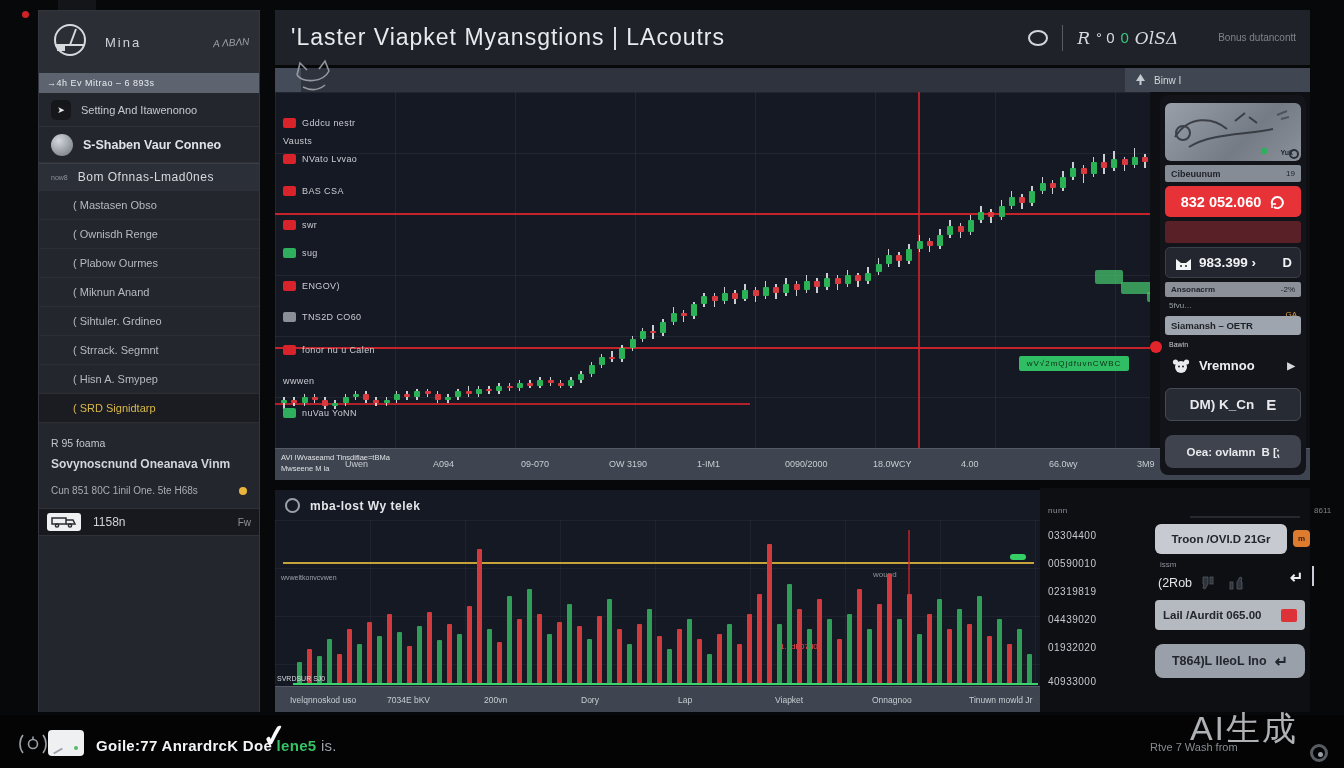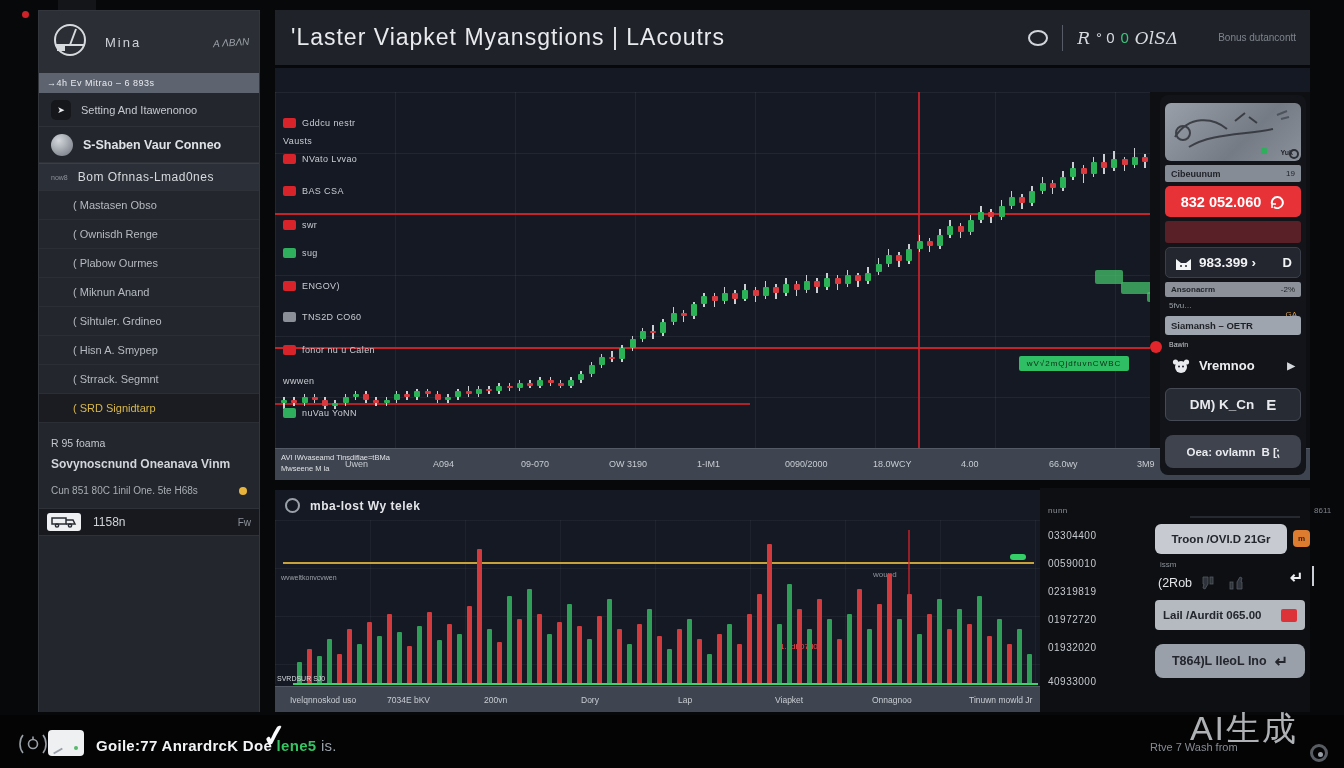--- a/index.html
+++ b/index.html
@@ -187,22 +187,22 @@
       <span class="sect-pre">now8</span>
       <span class="sect-label">Bom  Ofnnas-Lmad0nes</span>
     </div>
 
     <div class="menu">
         <div class="mitem">( Mastasen Obso</div>
         <div class="mitem">( Ownisdh Renge</div>
         <div class="mitem">( Plabow Ourmes</div>
         <div class="mitem">( Miknun Anand</div>
         <div class="mitem">( Sihtuler. Grdineo</div>
+        <div class="mitem">( Strrack. Segmnt</div>
         <div class="mitem">( Hisn A. Smypep</div>
-        <div class="mitem">( Strrack. Segmnt</div>
         <div class="mitem sel">( SRD Signidtarp</div>
       </div>
 
     <div class="info-block">
       <div class="info1">R 95  foama</div>
       <div class="info2">Sovynoscnund Oneanava Vinm</div>
       <div class="info3">
         <span>Cun 851 80C 1inil One. 5te H68s</span>
         <span class="yellow-dot"></span>
       </div>
@@ -232,20 +232,36 @@
         <span class="sr">R</span>
         <span>° 0</span>
         <span class="grn">0</span>
         <span class="sr">OlSΔ</span>
       </span>
       <span class="bonus">Bonus dutancontt</span>
     </div>
   </div>
 
   <div class="chart-panel">
+    <div class="chart-toolbar">
+      <div class="tb-left"></div>
+      <div class="tb-tab">
+        <svg width="11" height="12" viewBox="0 0 11 12">
+            <path d="M5.5 0 L10 7 H1 Z" fill="#c7cbd1"></path>
+            <rect x="4.5" y="7" width="2" height="4" fill="#c7cbd1"></rect>
+          </svg>
+        <span>Binw I</span>
+      </div>
+      <svg class="cat-doodle" width="46" height="38" viewBox="0 0 46 38" fill="none" stroke="#a6abb2" stroke-width="1.6">
+        <path d="M8 20 L11 8 L18 15"></path>
+          <path d="M30 14 L36 6 L40 16"></path>
+        <path d="M8 20 C14 28 34 28 40 16"></path>
+          <path d="M14 32 C22 36 30 35 36 30"></path>
+      </svg>
+    </div>
 
     <div class="plot">
       <div class="grid"></div>
       <div class="hline-red hl1"></div>
       <div class="hline-red hl2"></div>
       <div class="hline-red hl3"></div>
       <div class="vline-red"></div>
       <div style="position:absolute;inset:0;">
           <div class="wick" style="left: 8.2px; top: 305.2px; height: 11.6px;"></div>
           <div class="cbody up" style="left: 6px; top: 308.1px; height: 2.9px;"></div>
@@ -672,21 +688,21 @@
         </div>
     </div>
   </div>
 
   <div class="br-col"></div>
   <div id="byaxis">
       <div class="bylabel" style="top: 506px; font-size: 8px; color: rgb(141, 146, 154);">nunn</div>
       <div class="bylabel" style="top: 530px;">03304400</div>
       <div class="bylabel" style="top: 558px;">00590010</div>
       <div class="bylabel" style="top: 586px;">02319819</div>
-      <div class="bylabel" style="top: 614px;">01972720</div>
+      <div class="bylabel" style="top: 614px;">04439020</div>
       <div class="bylabel" style="top: 642px;">01932020</div>
       <div class="bylabel" style="top: 676px;">40933000</div>
     </div>
   <div class="tiny-8611">8611</div>
   <div class="thin-line"></div>
 
   <div class="btn-top">
     <span>Troon /OVI.D 21Gr</span>
   </div>
   <div class="badge-orange">

